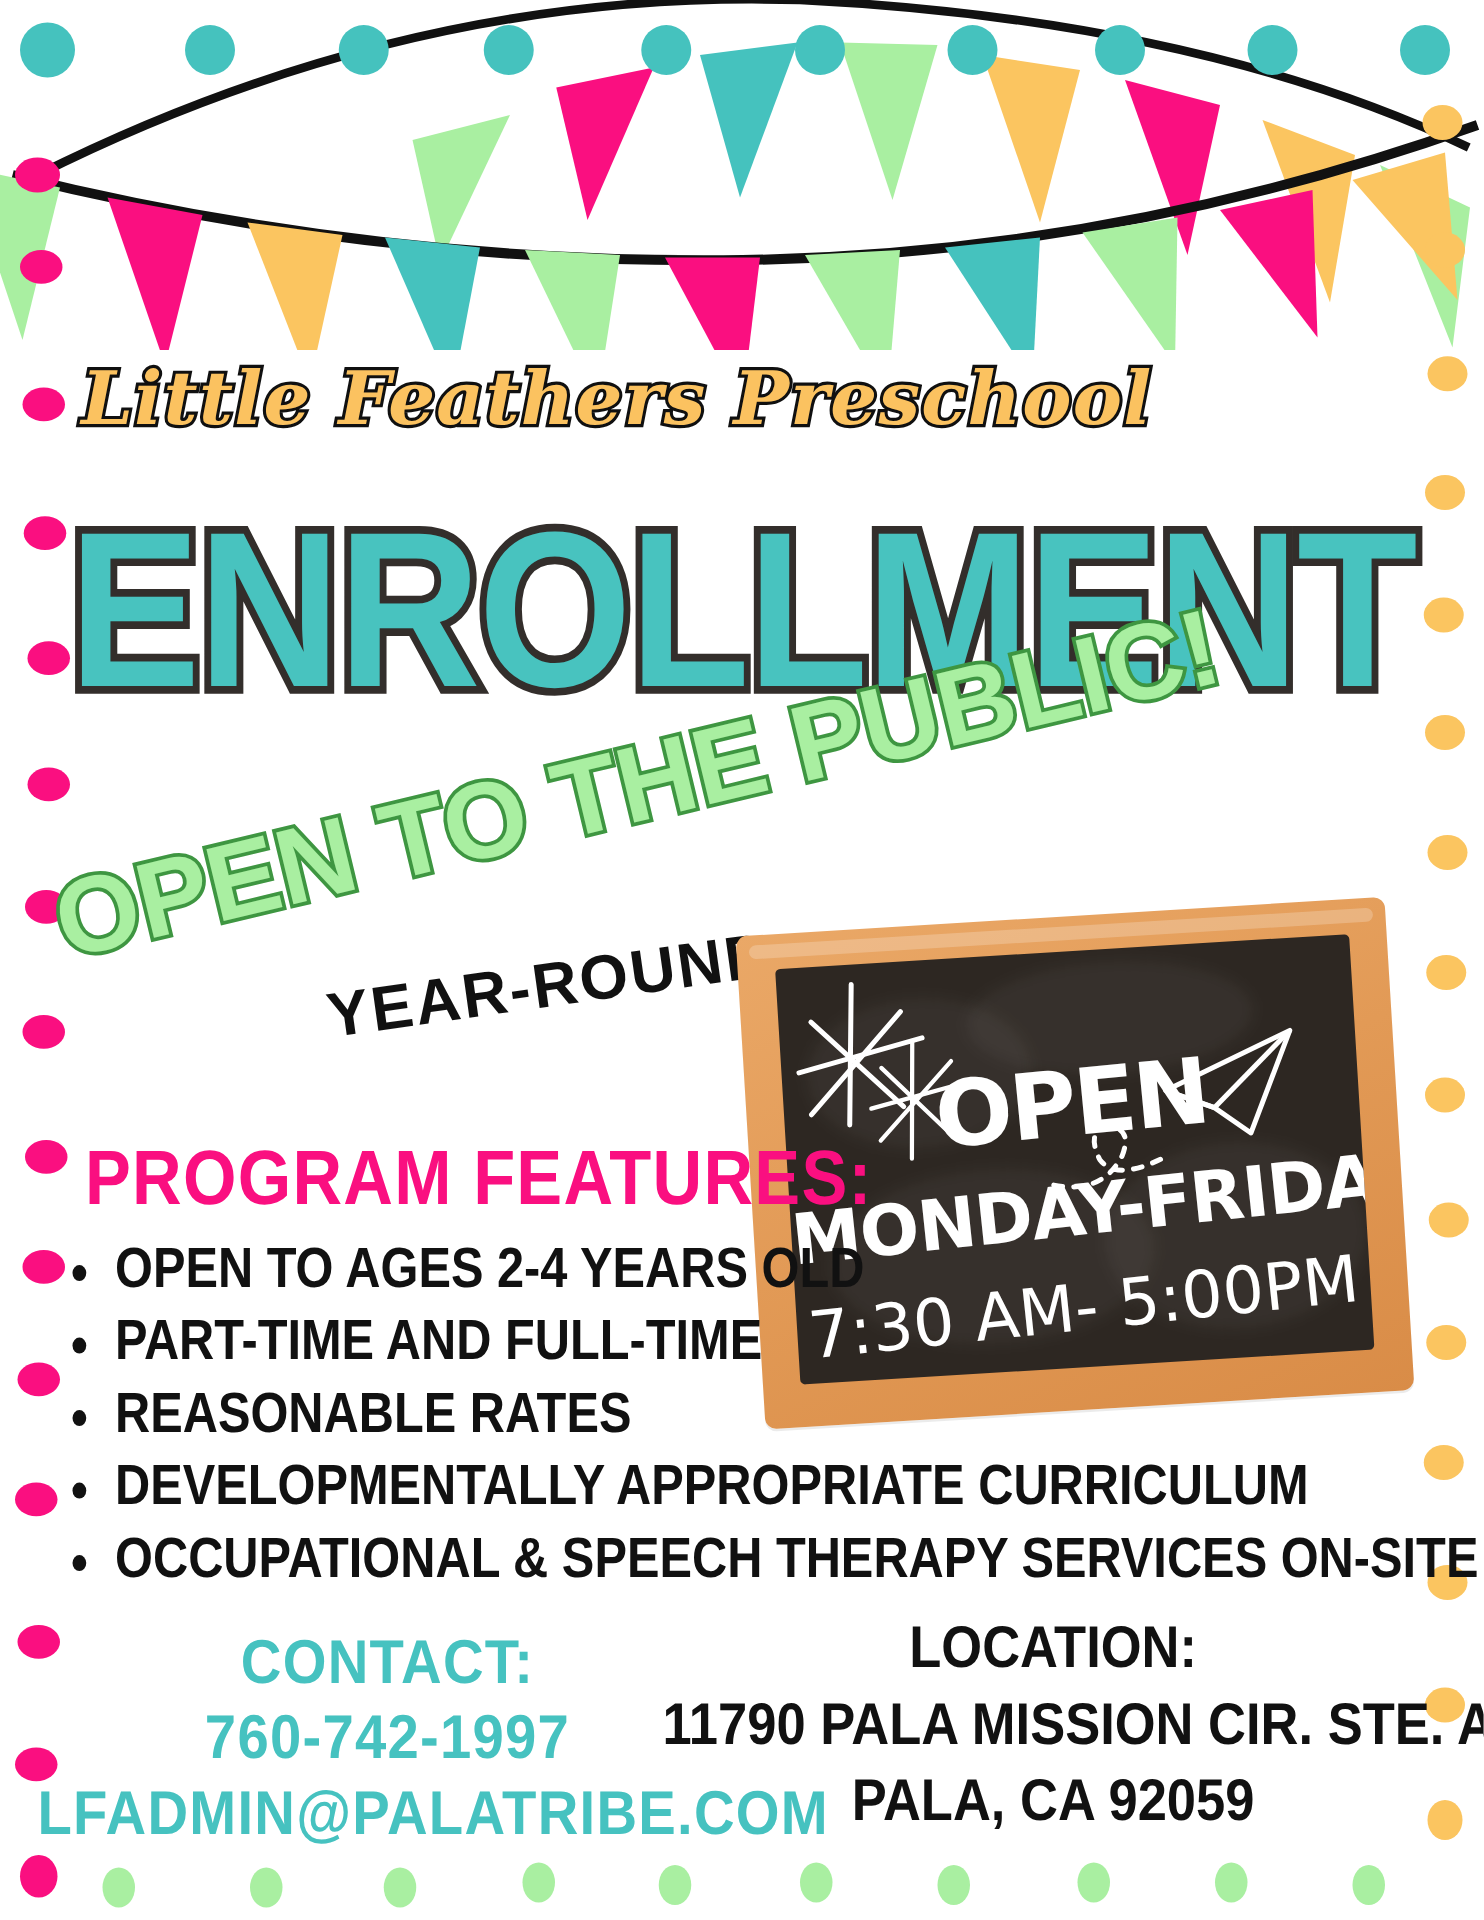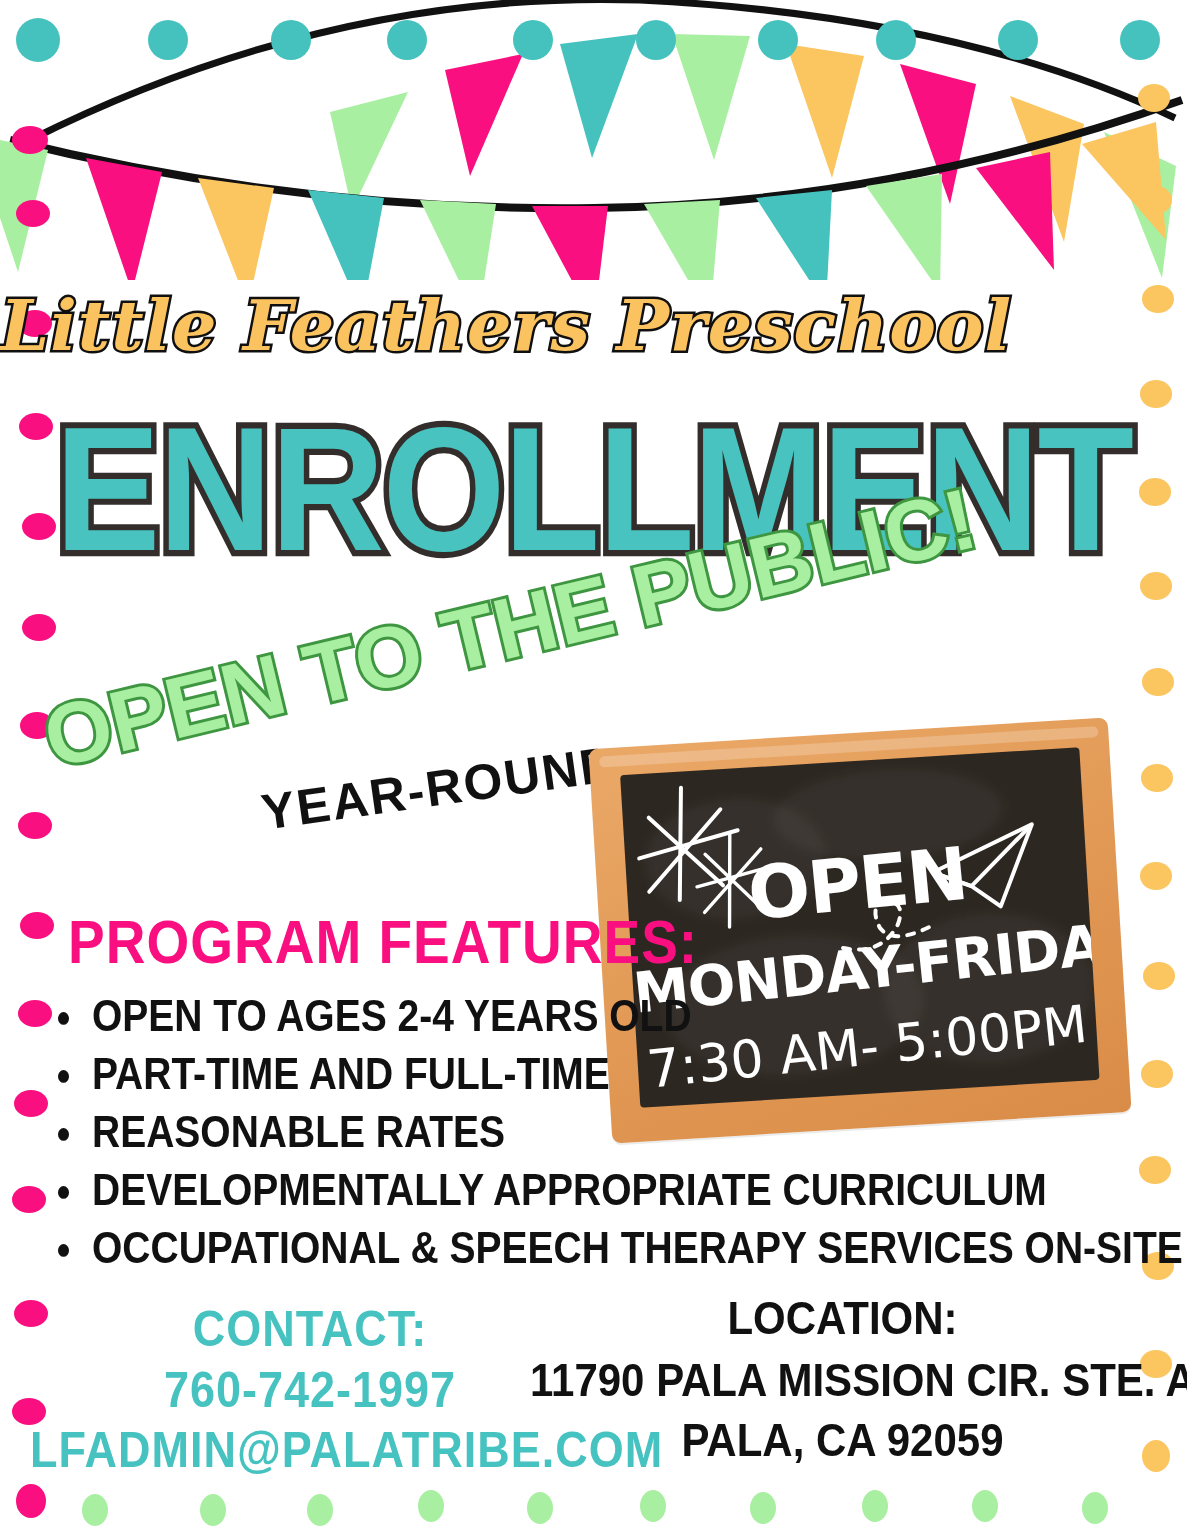--- a/index.html
+++ b/index.html
@@ -35,21 +35,21 @@
   
   .brand-title {
     position: absolute;
     left: 0;
     top: 284px;
     width: 987px;
     text-align: center;
     font-family: "DejaVu Serif", serif;
     font-style: italic;
     font-weight: bold;
-    font-size: 70px;
+    font-size: 59px;
     letter-spacing: 1px;
     color: #fbc260;
     -webkit-text-stroke: 5px #101010;
     paint-order: stroke fill;
     white-space: nowrap;
   }
 
   
   .enrollment {
     position: absolute;

